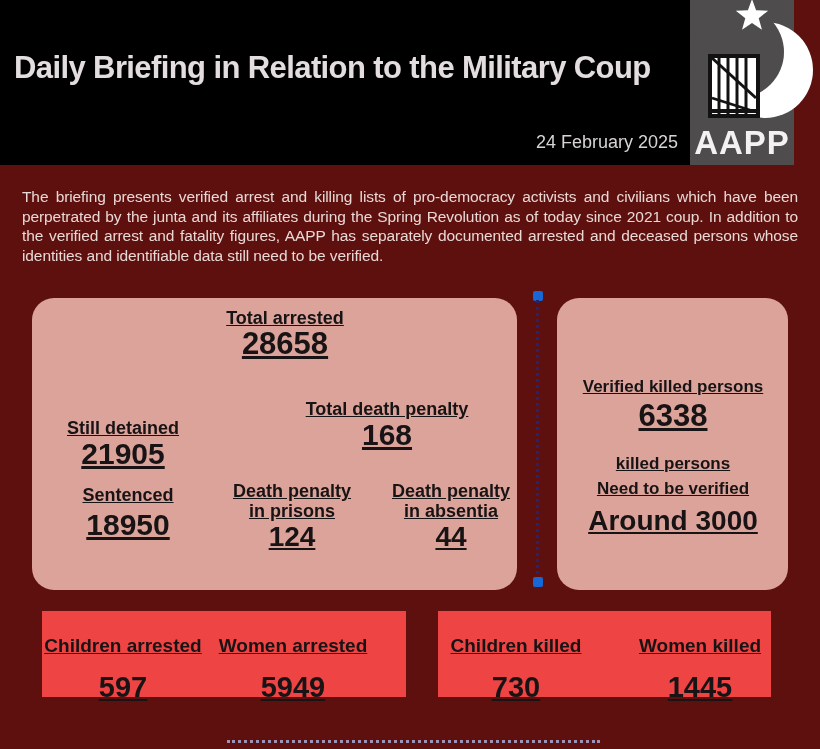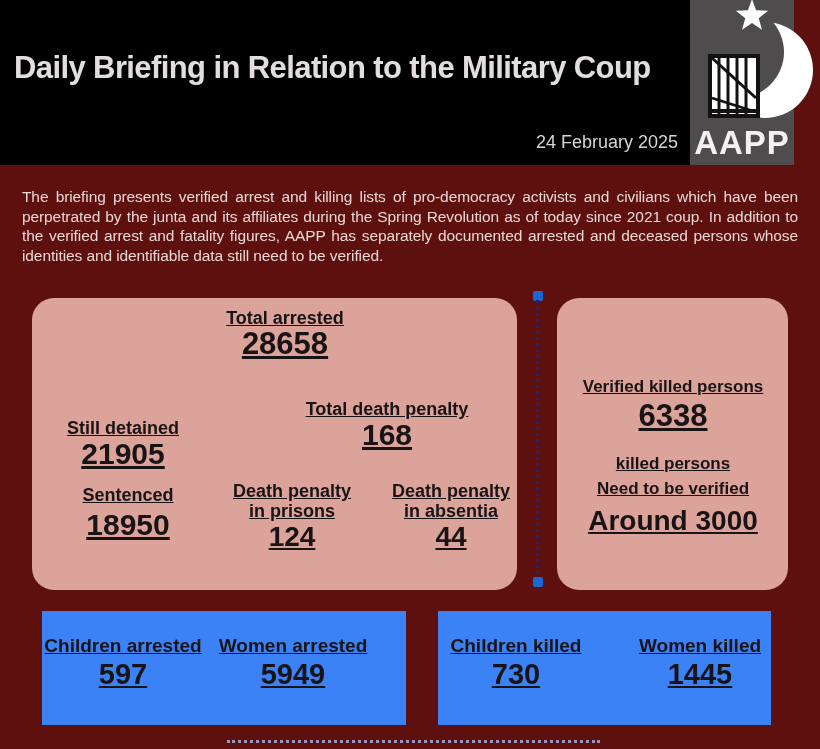--- a/index.html
+++ b/index.html
@@ -30,25 +30,25 @@
   .stat .value.big{font-size:31px;}
   .stat .value.med{font-size:28px;}
 
   
   #divider-line{position:absolute;left:536px;top:300px;height:280px;width:0;border-left:3px dotted #2b2365;}
   .divider-cap{position:absolute;left:533px;width:10px;height:10px;background:#1768d6;border-radius:2px;}
   #divider-cap-top{top:291px;}
   #divider-cap-bottom{top:577px;}
 
   
-  .strip{position:absolute;background:#3b82f6;top:611px;height:114px;}
+  .strip{position:absolute;background:#ef4444;top:611px;height:86px;}
   #arrested-strip{left:42px;width:364px;}
   #killed-strip{left:438px;width:333px;}
   .strip .stat .label{font-size:19px;}
-  .strip .stat .value{font-size:29px;line-height:31px;margin-top:3px;}
+  .strip .stat .value{font-size:29px;line-height:31px;margin-top:16px;}
 
   
   #footer-dots{position:absolute;left:227px;top:740px;width:373px;height:0;border-top:3px dotted #9b94ba;}
 </style>
 </head>
 <body>
 
 <div id="page">
 
   <div id="header">

